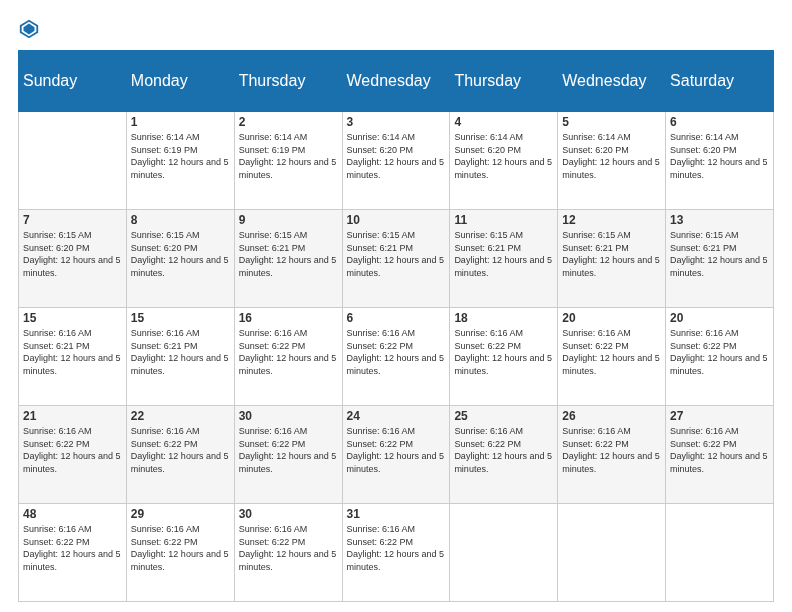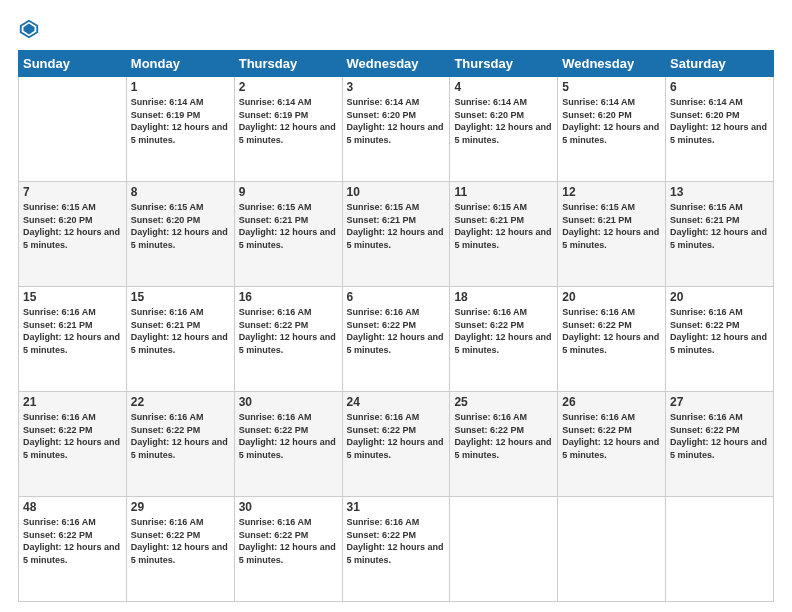--- a/index.html
+++ b/index.html
@@ -64,23 +64,23 @@
     .calendar {
       flex: 1;
       border: 1px solid #ccc;
       border-collapse: collapse;
       width: 100%;
       table-layout: fixed;
     }
     .calendar th {
       background: #1a6fad;
       color: #fff;
-      font-size: 13px;
-      font-weight: bold;
-      padding: 5px 4px;
+      font-size: 16px;
+      font-weight: normal;
+      padding: 21px 4px;
       text-align: left;
       border: 1px solid #1a6fad;
     }
     .calendar td {
       border: 1px solid #ccc;
       vertical-align: top;
       padding: 3px 4px;
       font-size: 9.5px;
       color: #333;
       background: #fff;
@@ -91,21 +91,20 @@
     .day-number {
       font-size: 12px;
       font-weight: bold;
       color: #333;
       margin-bottom: 2px;
     }
     .cell-text {
       font-size: 9px;
       line-height: 1.4;
       color: #333;
-      font-weight: bold;
     }
     .empty-cell {
       background: #fff;
     }
   </style>
 </head>
 <body>
 
 <div class="page">
   <div class="header">

